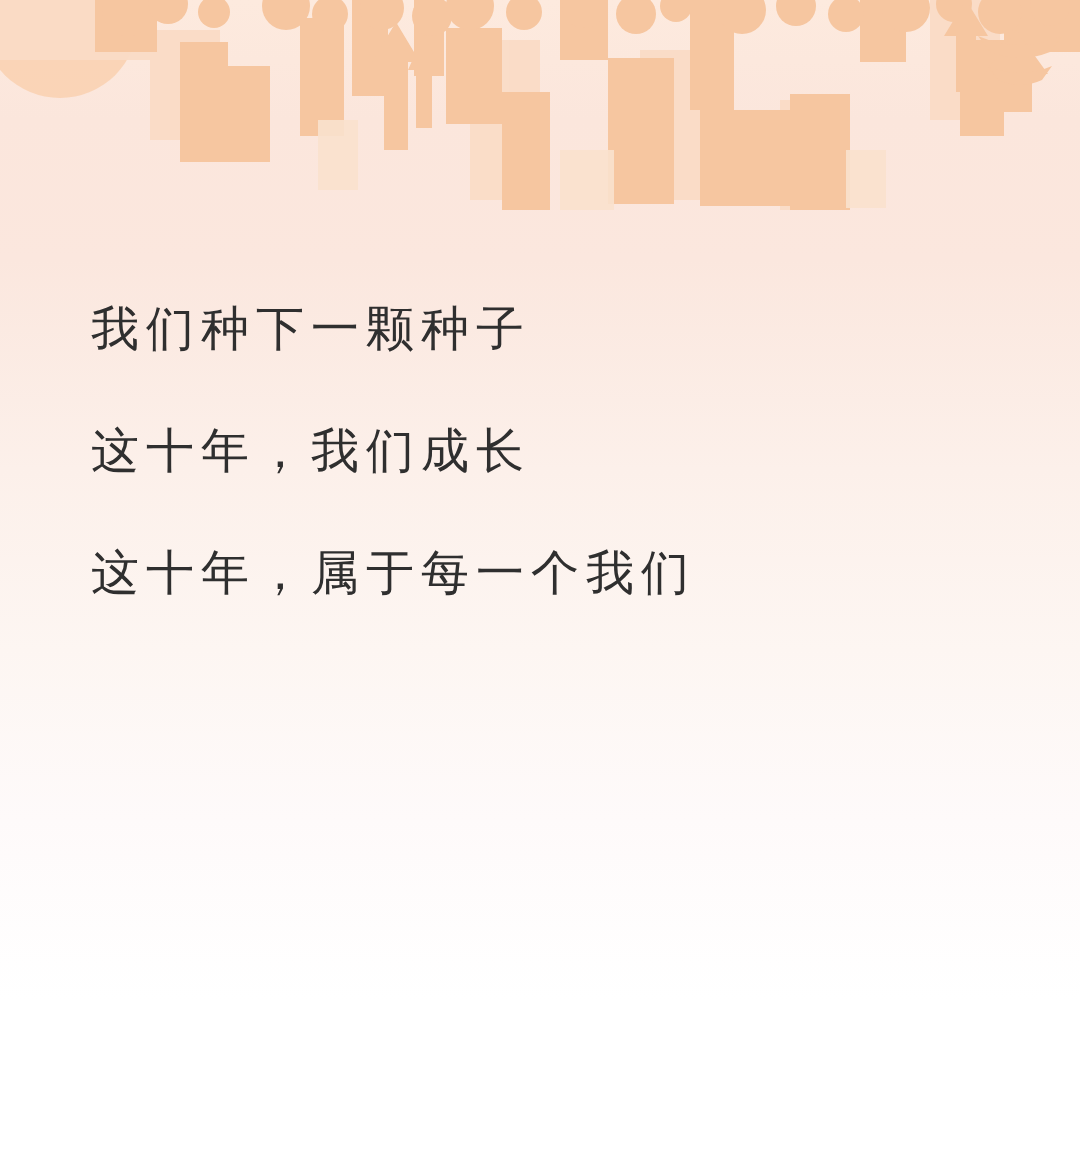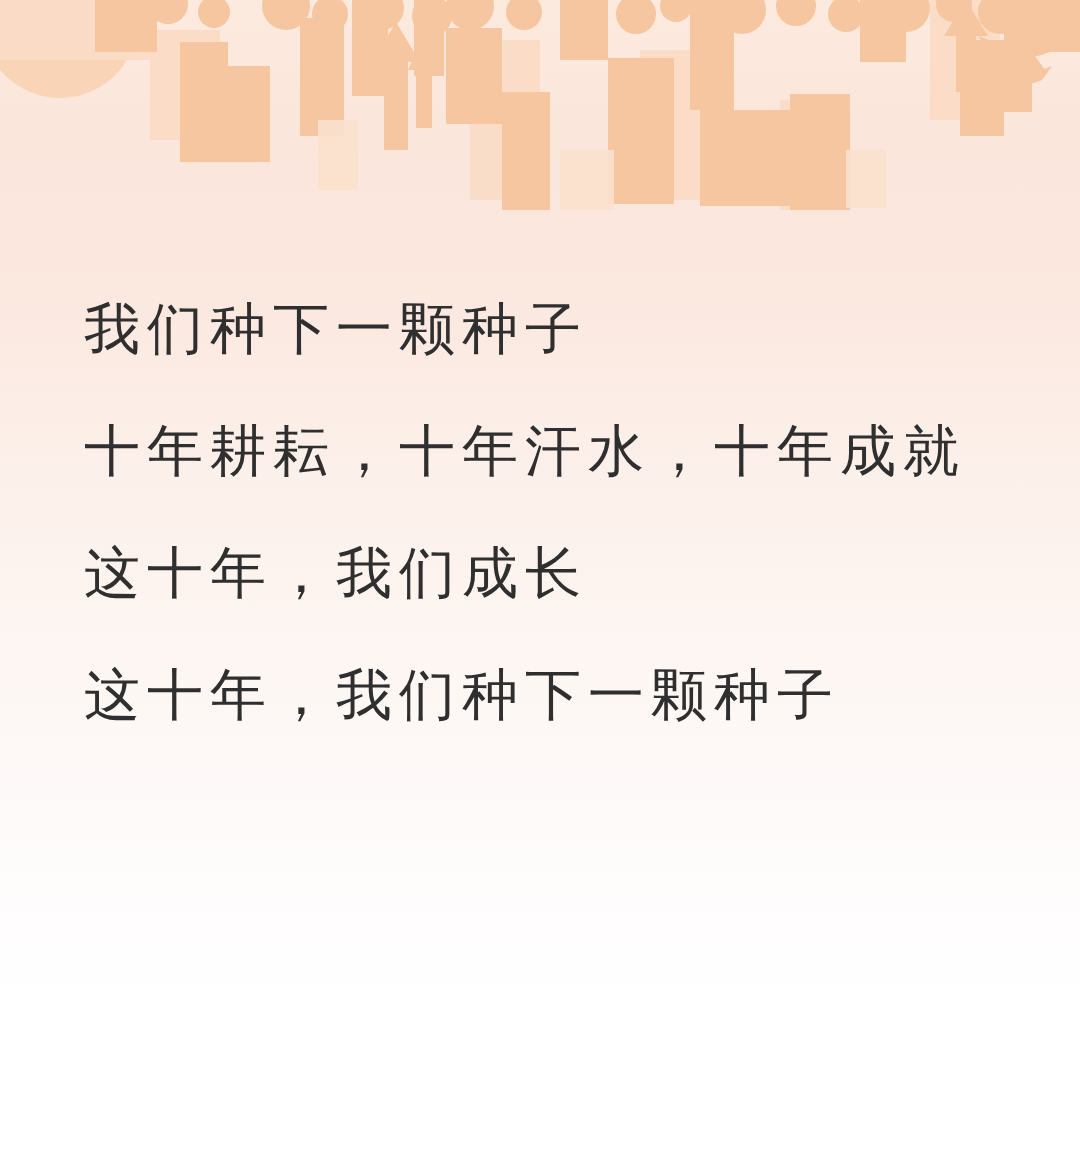--- a/index.html
+++ b/index.html
@@ -42,26 +42,27 @@
 
   
   .poem {
     position: absolute;
     left: 84px;
     top: 268px;
     width: 930px;
   }
 
   .poem-line {
-    font-size: 56px;
+    font-size: 48px;
     line-height: 122px;
     letter-spacing: 7px;
     color: #2f2f2f;
     white-space: pre;
     font-weight: 400;
+    margin-left: 7px;
   }
 </style>
 </head>
 <body>
 
 <div class="page">
 
   <div class="skyline">
     <svg width="1080" height="300" viewBox="0 0 1080 300" xmlns="http://www.w3.org/2000/svg">
 
@@ -126,18 +127,17 @@
       <g fill="#fae1cd" opacity="0.9">
         <rect x="318" y="120" width="40" height="70"></rect>
         <rect x="560" y="150" width="54" height="60"></rect>
         <rect x="846" y="150" width="40" height="58"></rect>
       </g>
     </svg>
   </div>
 
   <div class="poem">
     <div class="poem-line">我们种下一颗种子</div>
-    <div class="poem-line">十年耕耘，十年汗水，十年成就</div>
     <div class="poem-line">这十年，我们成长</div>
-    <div class="poem-line">这十年，我们种下一颗种子</div>
+    <div class="poem-line">这十年，属于每一个我们</div>
   </div>
 
 </div>
 
 </body></html>

